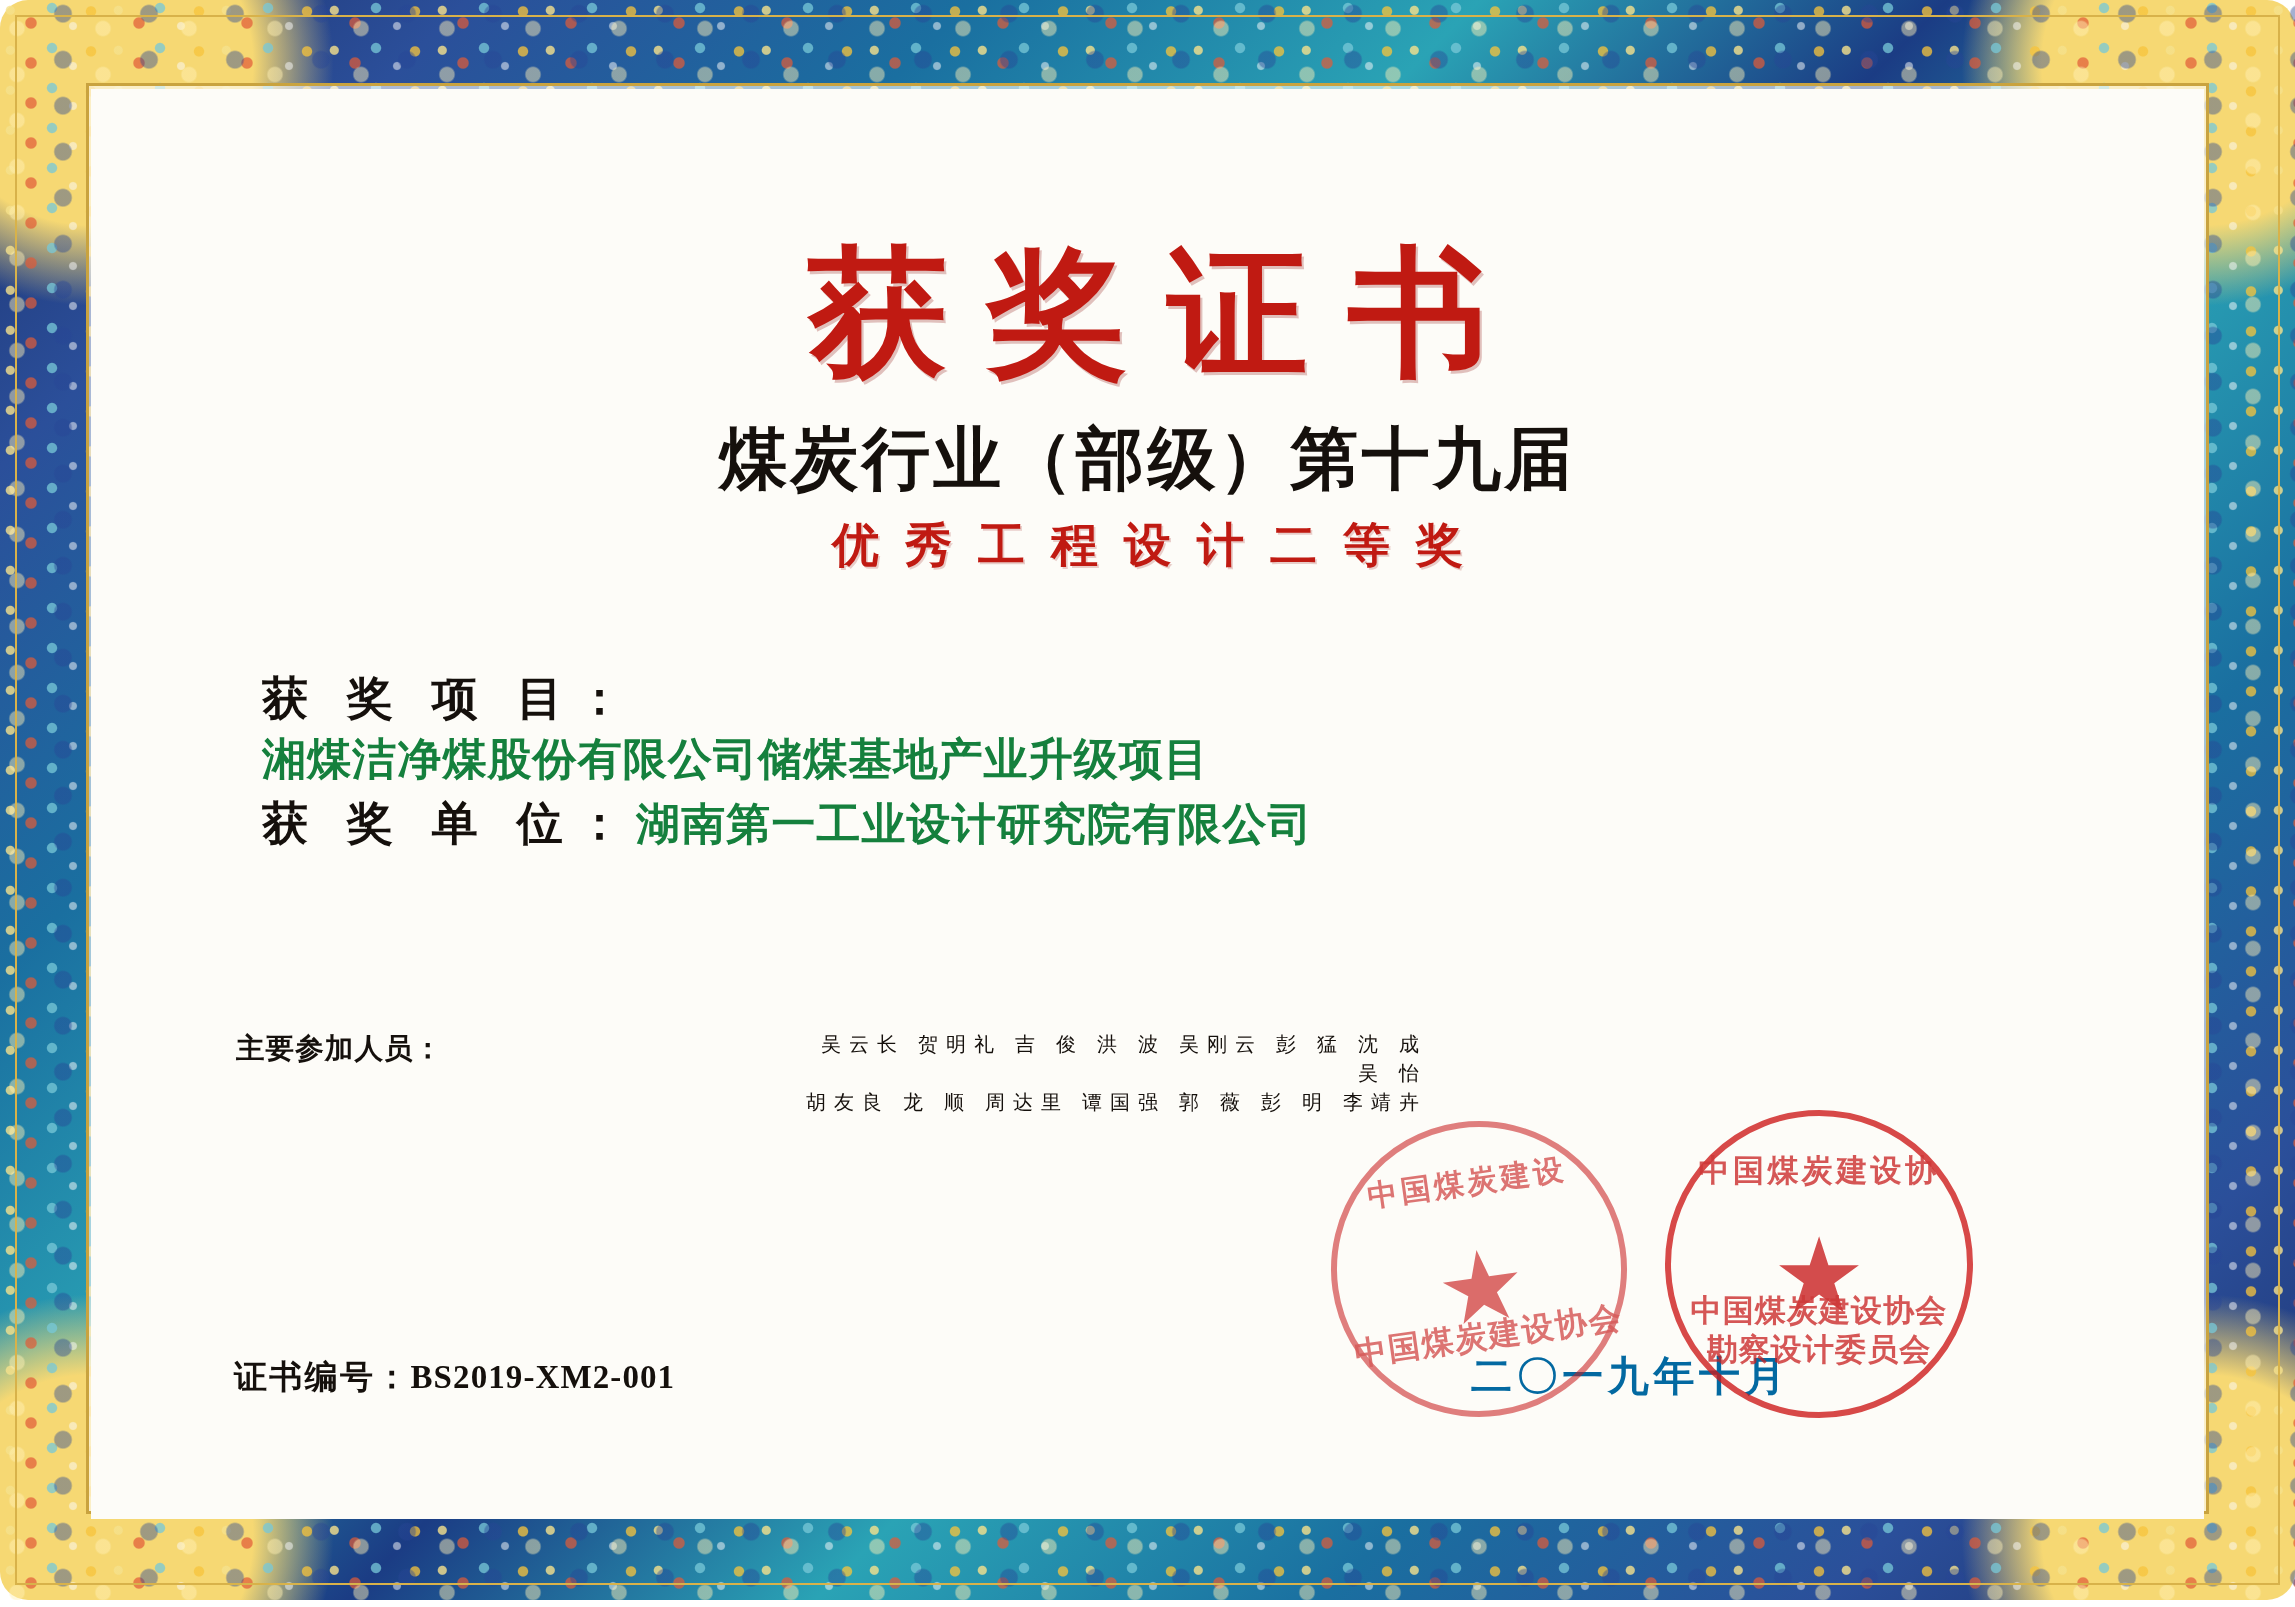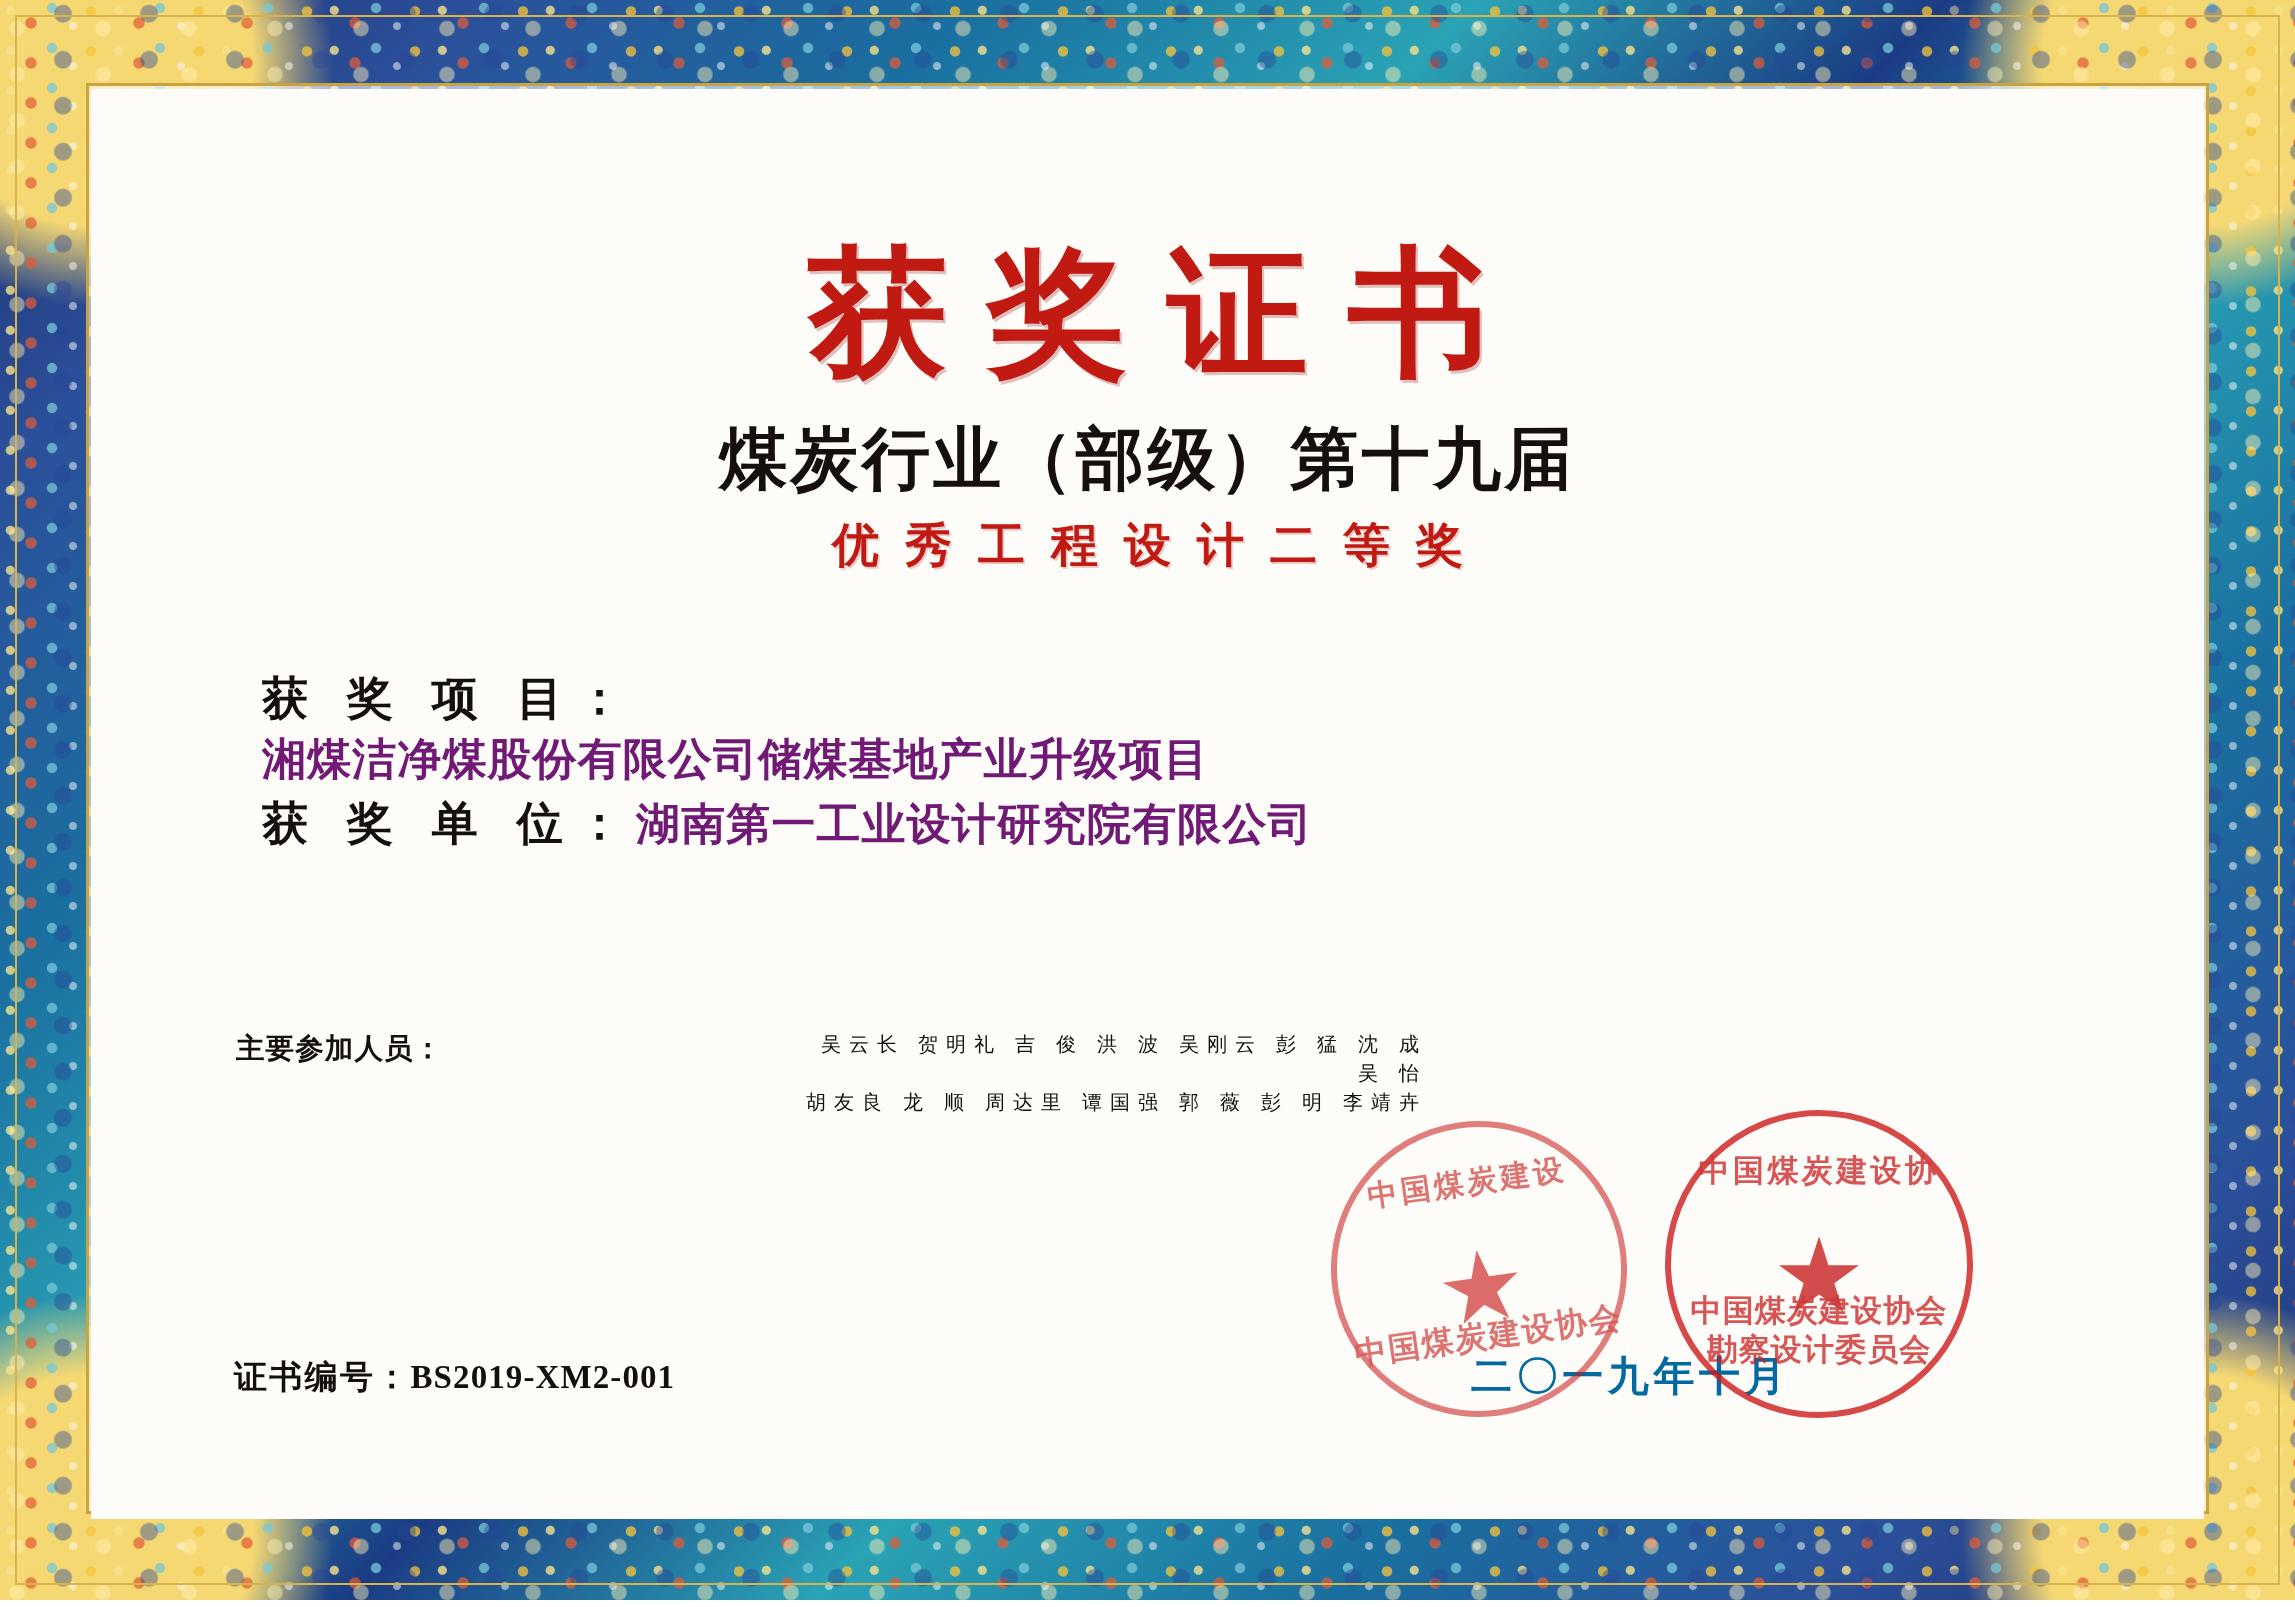--- a/index.html
+++ b/index.html
@@ -21,20 +21,21 @@
     height: 1600px;
     box-sizing: border-box;
     background:
       
       radial-gradient(circle at 4% 4%, #f6d873 0 6%, rgba(246,216,115,0) 9%),
       radial-gradient(circle at 96% 4%, #f6d873 0 6%, rgba(246,216,115,0) 9%),
       radial-gradient(circle at 4% 96%, #f6d873 0 6%, rgba(246,216,115,0) 9%),
       radial-gradient(circle at 96% 96%, #f6d873 0 6%, rgba(246,216,115,0) 9%),
       linear-gradient(135deg, #1c2f6b 0%, #2b4f9a 12%, #1a6fa0 25%, #2aa3b5 38%,
                       #1b3c84 50%, #2aa3b5 62%, #1a6fa0 75%, #2b4f9a 88%, #1c2f6b 100%);
+    border-radius: 28px;
   }
 
   
   .frame-pattern {
     position: absolute;
     inset: 0;
     background-image:
       radial-gradient(circle at 10.3px 10.3px, rgba(245,225,140,0.85) 0 4px, rgba(245,225,140,0) 5.1px),
       radial-gradient(circle at 31px 23px, rgba(226,92,56,0.75) 0 5.1px, rgba(226,92,56,0) 6.3px),
       radial-gradient(circle at 52px 8px, rgba(120,200,215,0.8) 0 4.6px, rgba(120,200,215,0) 5.7px),
@@ -142,21 +143,21 @@
   .field-row.unit    { top: 704px; }
 
   .field-label {
     font-size: 46px;
     color: #15100c;
     font-weight: 700;
     letter-spacing: 13.7px;
   }
   .field-value {
     font-size: 44px;
-    color: #701a75;
+    color: #15803d;
     font-weight: 700;
     letter-spacing: 1.1px;
   }
 
   
   .participants {
     position: absolute;
     left: 145px;
     top: 941px;
     width: 1197px;

